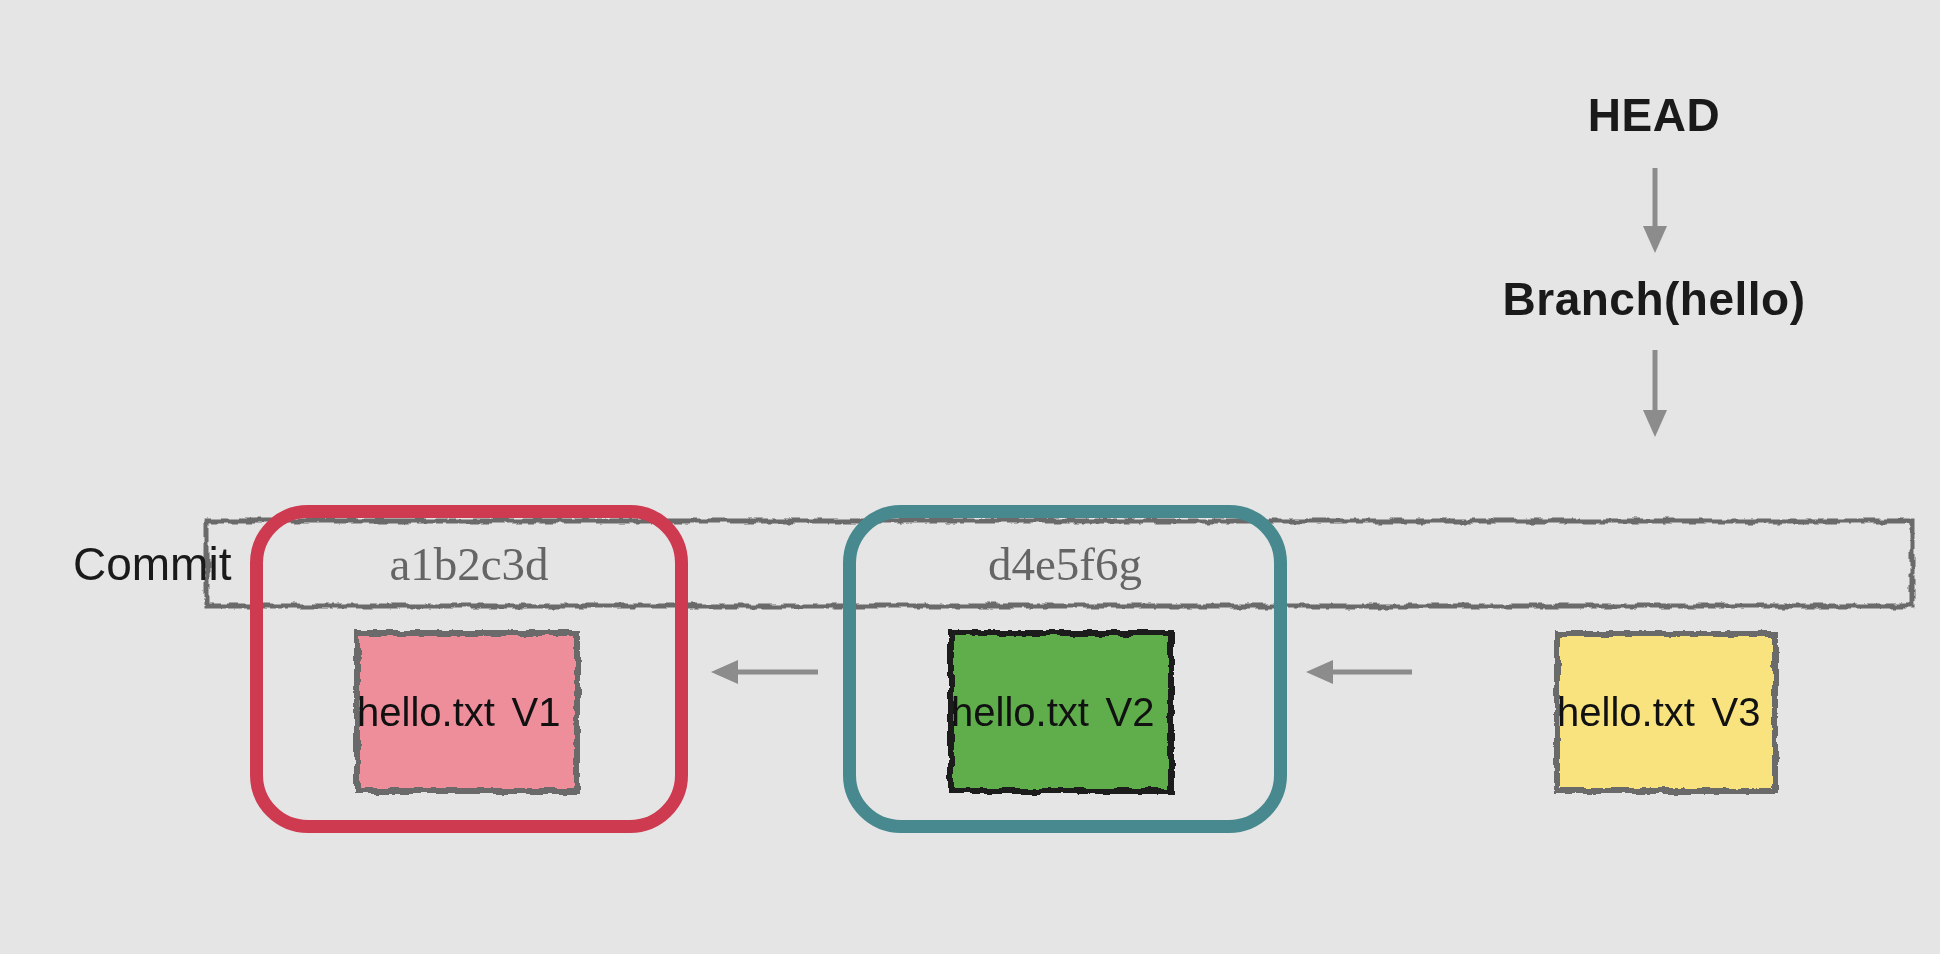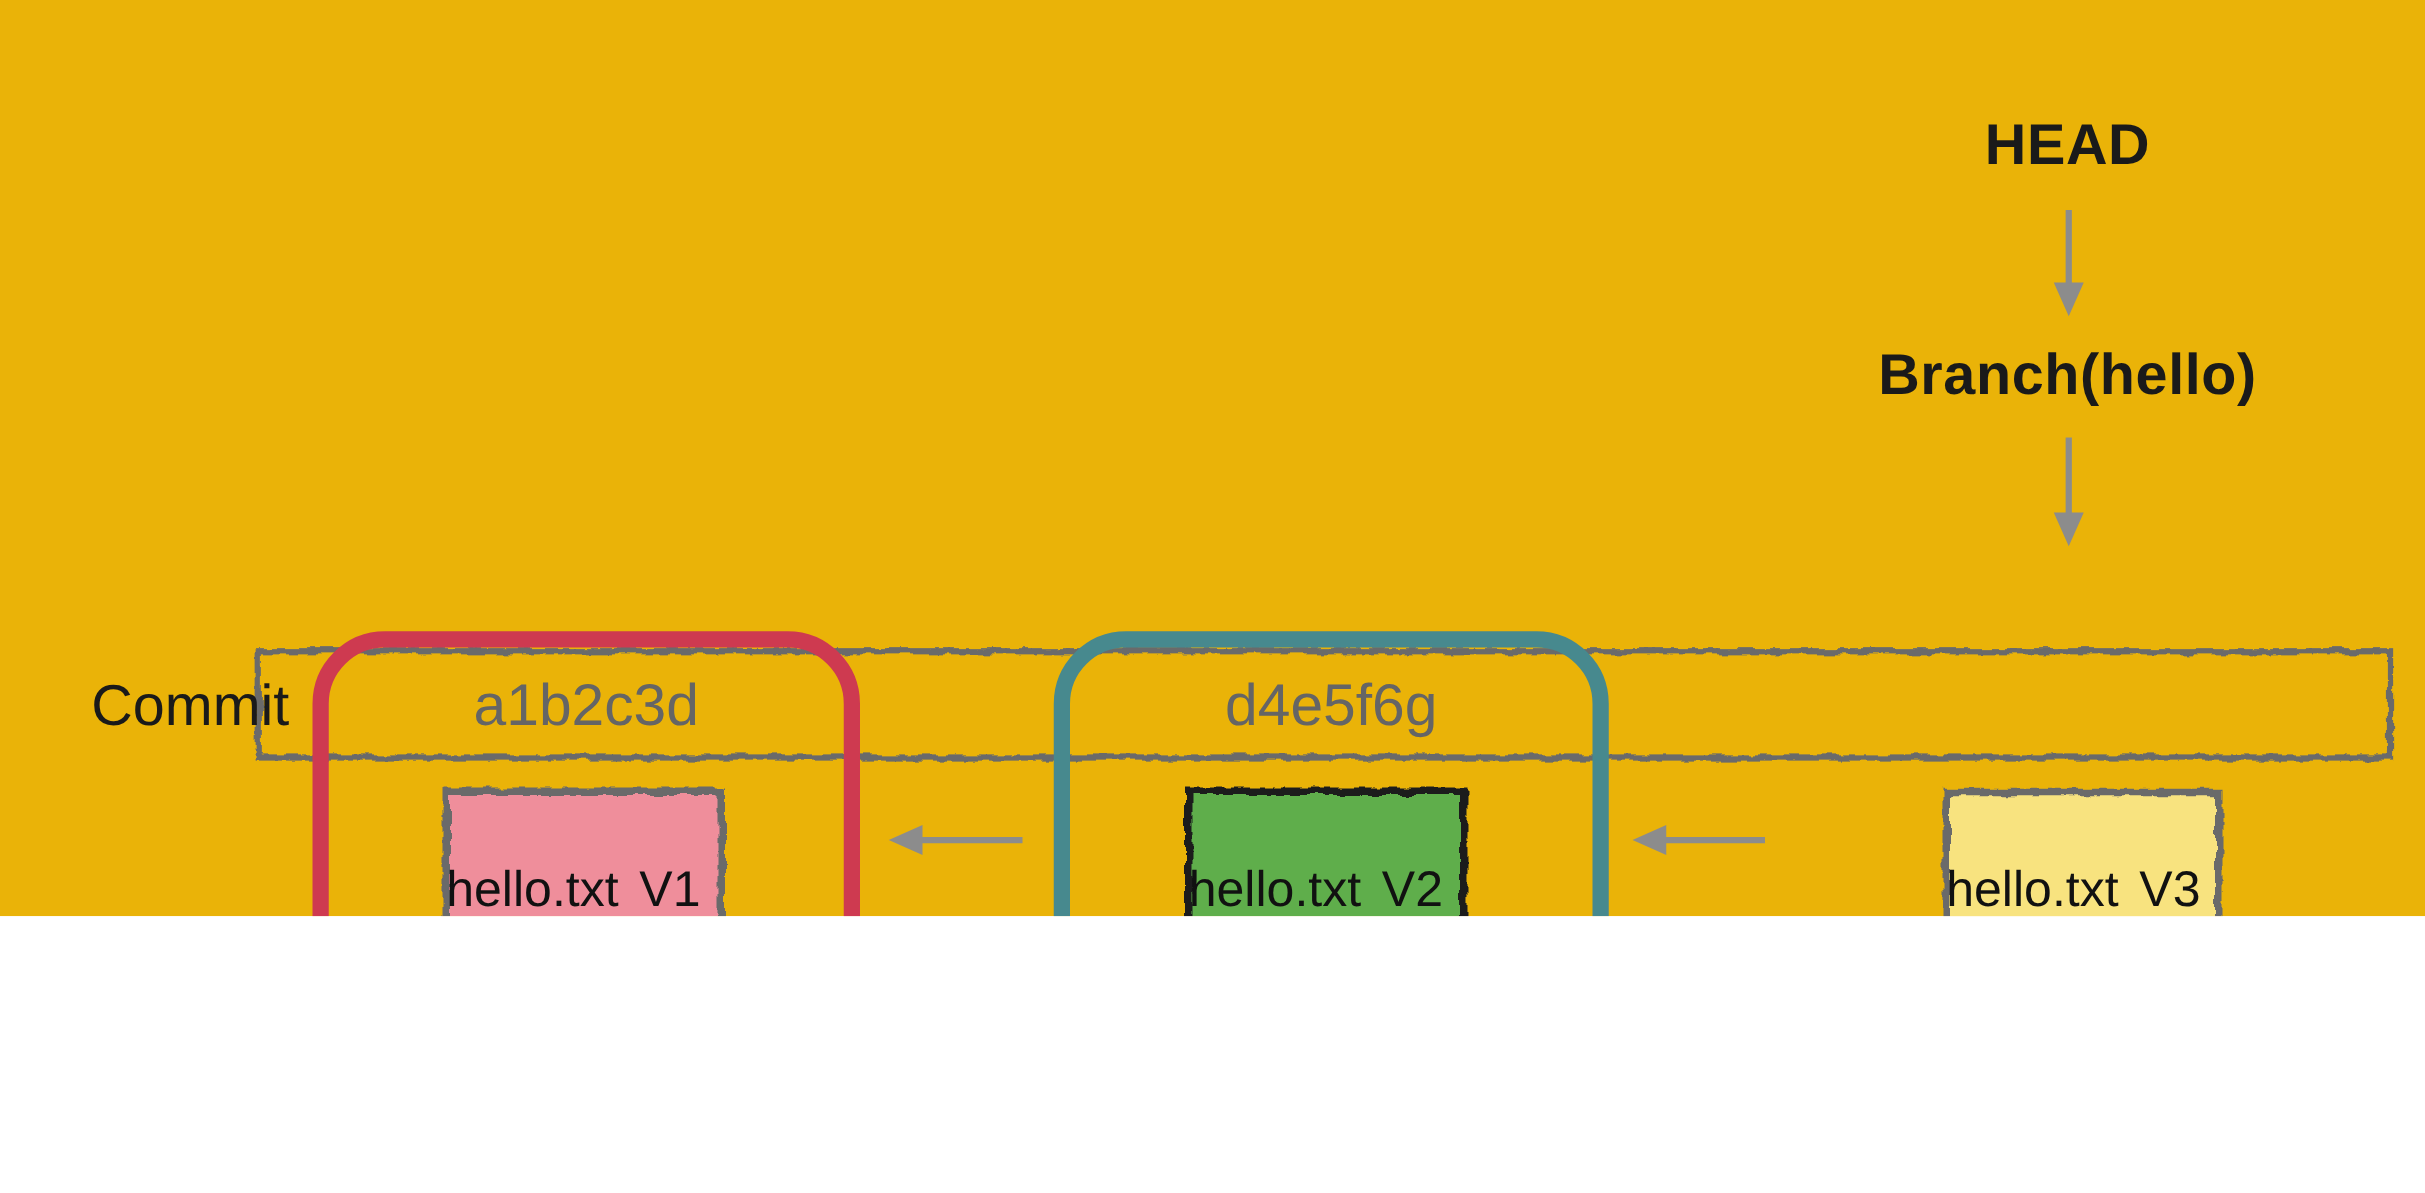--- a/index.html
+++ b/index.html
@@ -1,20 +1,20 @@
 <!DOCTYPE html>
 <html><head>
 <meta charset="utf-8">
 <style>
   html, body { margin: 0; padding: 0; background: #ffffff; }
   #canvas {
     position: relative;
     width: 1940px;
-    height: 733px;
-    background: #eab308;
+    height: 954px;
+    background: #e5e5e5;
     overflow: hidden;
     font-family: "Liberation Sans", sans-serif;
     color: #1a1a1a;
   }
 
   
   #sketch-layer {
     position: absolute;
     left: 0; top: 0;
     width: 1940px; height: 954px;
@@ -63,20 +63,21 @@
     left: 0; right: 0;
     top: 3px;
     height: 85px;
     display: flex;
     align-items: center;
     justify-content: center;
     font-size: 47px;
     font-weight: 400;
     color: #656565;
     white-space: nowrap;
+    font-family: Liberation Serif, serif;
   }
   #commit-box-1 { left: 250px; width: 438px; }
   #commit-box-2 { left: 843px; width: 444px; }
   #commit-box-3 { left: 1440px; width: 437px; }
 
   
   .file-label {
     position: absolute;
     top: 633px;
     width: 220px;

